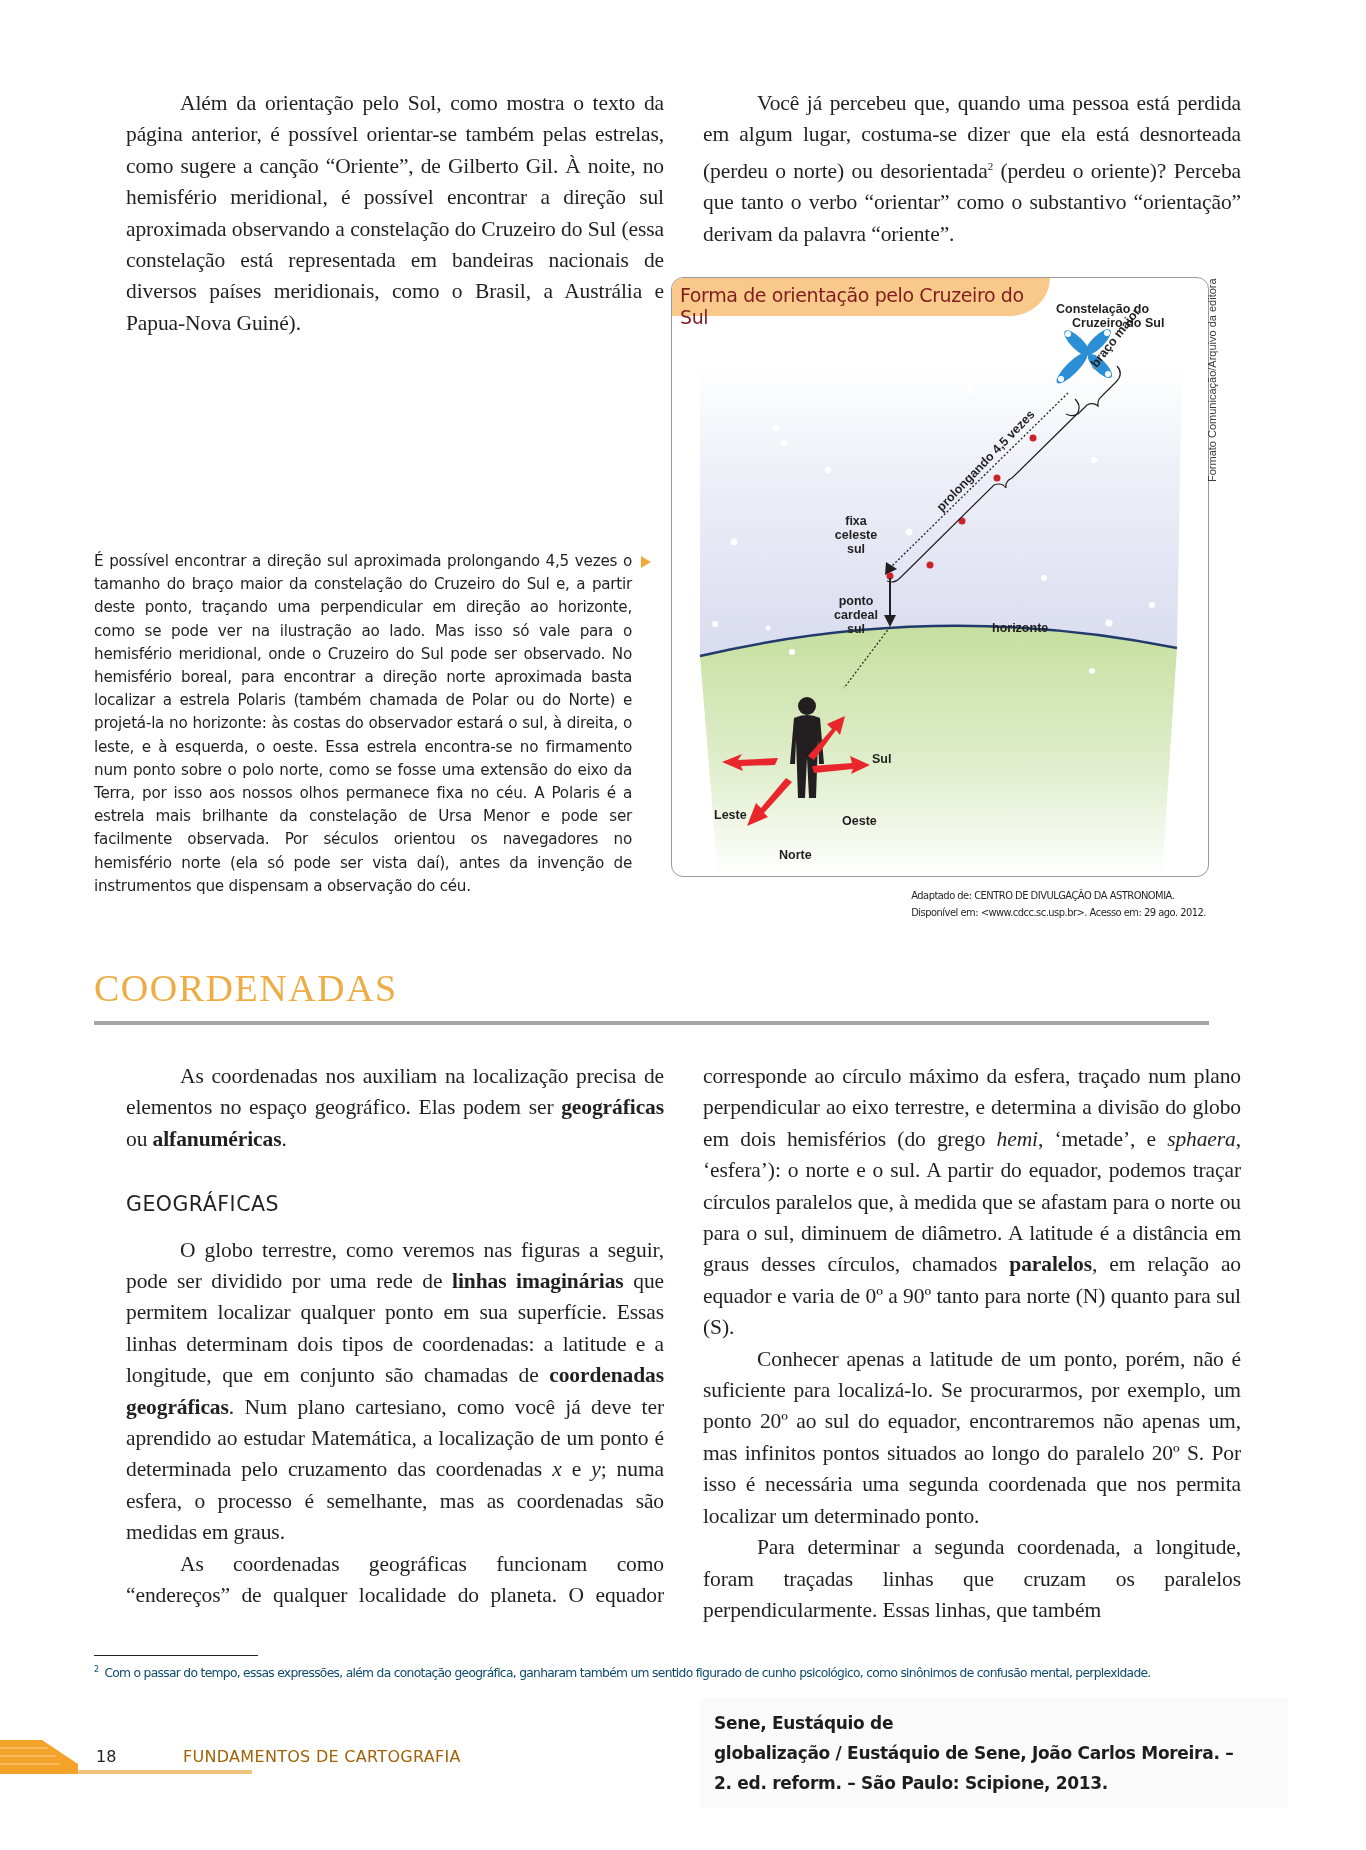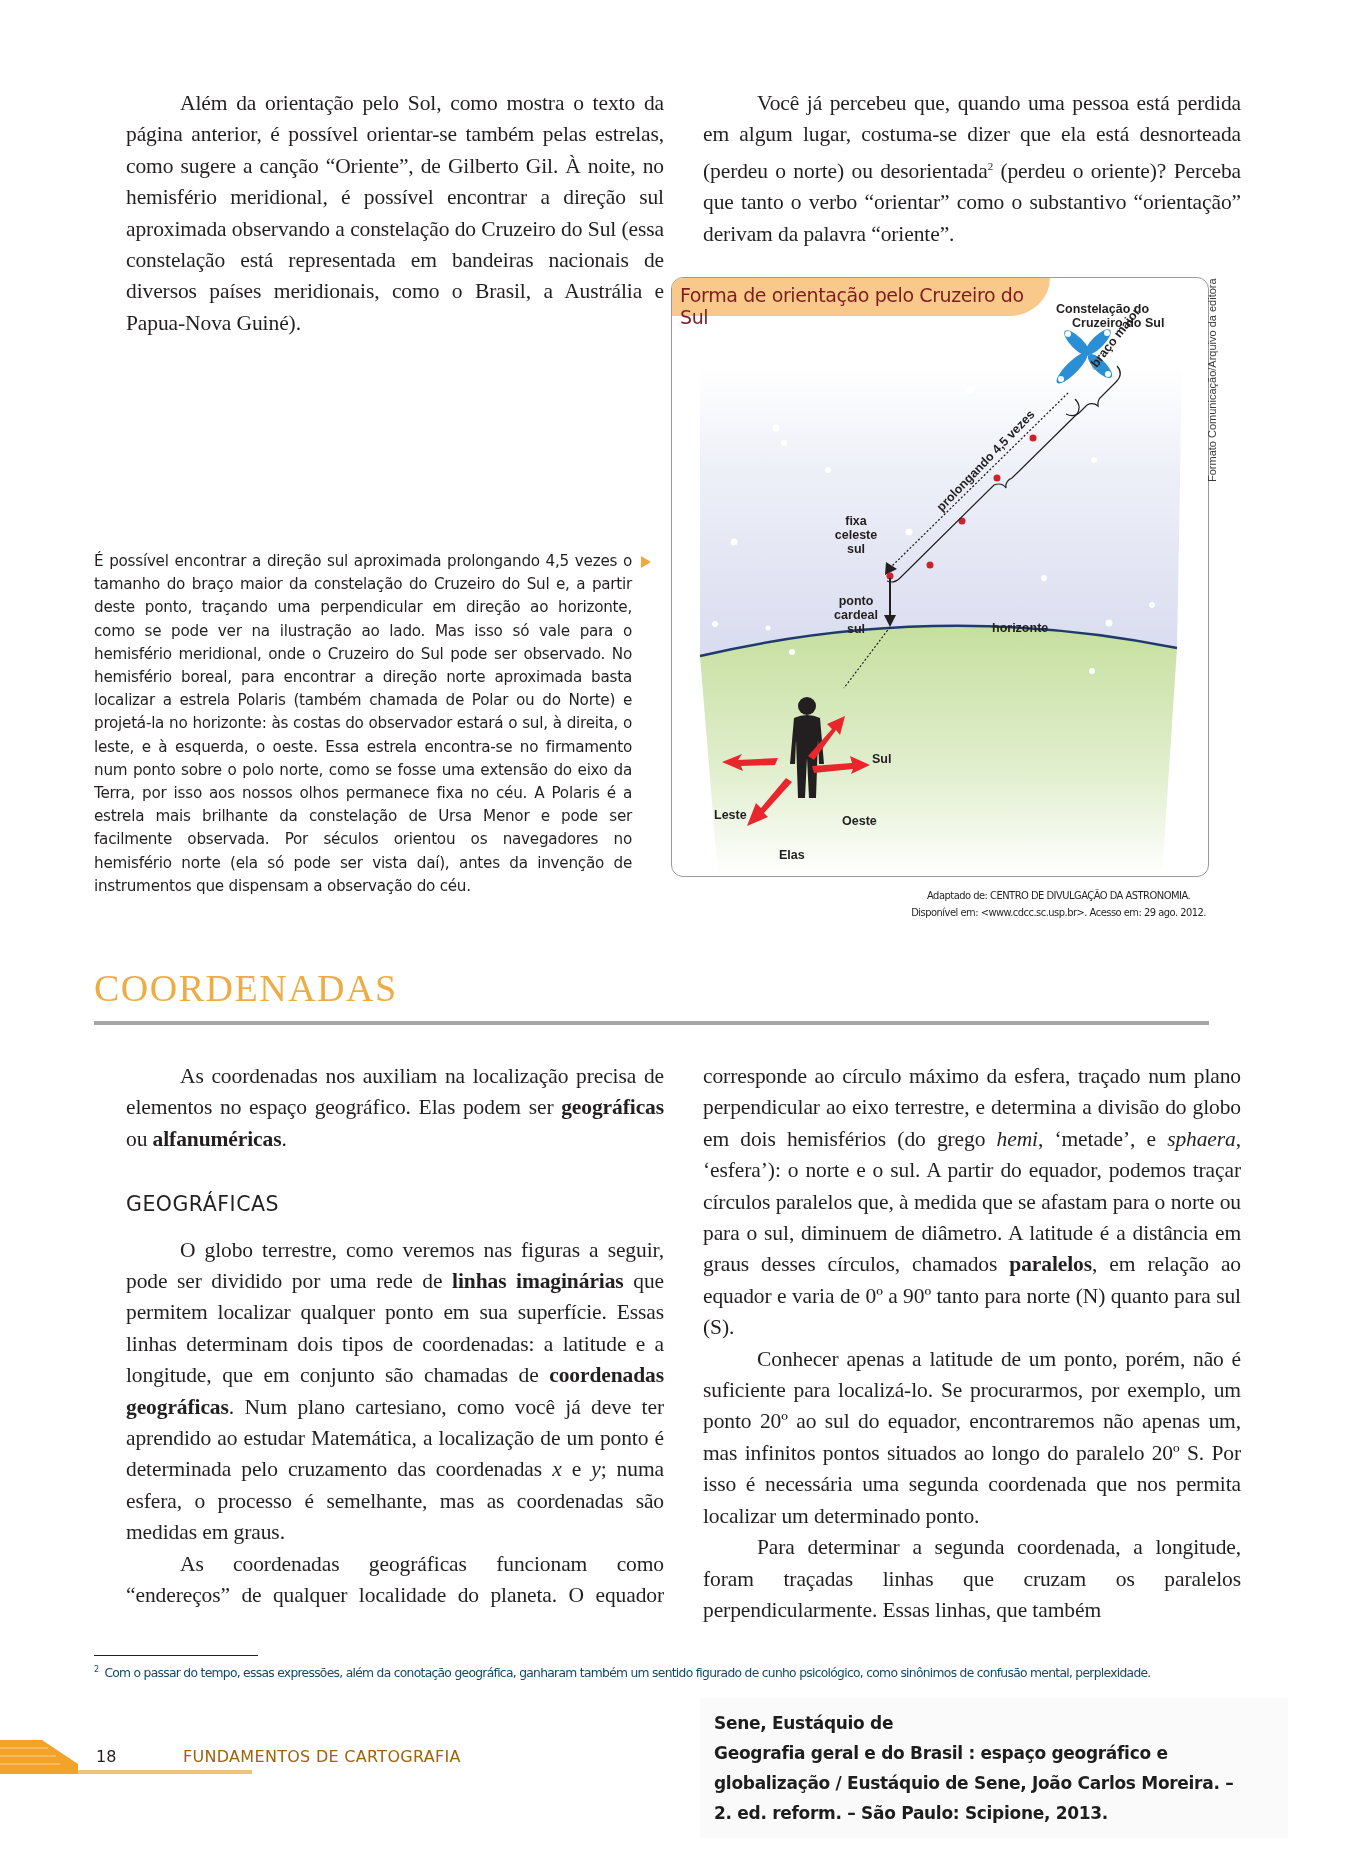--- a/index.html
+++ b/index.html
@@ -14,21 +14,21 @@
   #caption { position:absolute; left:94px; top:550px; width:538px; font-family:"DejaVu Sans", sans-serif; font-size:15.2px; line-height:23.2px; text-align:justify; letter-spacing:-0.25px; color:#231f20; }
   #caption-marker { position:absolute; left:641px; top:556px; width:0; height:0; border-top:6px solid transparent; border-bottom:6px solid transparent; border-left:10px solid #f0a93b; }
 
   
   #figure { position:absolute; left:671px; top:277px; width:536px; height:598px; border:1.5px solid #9a9a9a; border-radius:12px; overflow:hidden; background:#fff; }
   #figure svg { position:absolute; left:0; top:0; }
   #figure-title-band { position:absolute; left:0; top:0; width:378px; height:38px; background:#f9c98c; border-bottom-right-radius:40px 38px; }
   #figure-title { position:absolute; left:8px; top:6px; font-family:"DejaVu Sans", sans-serif; font-size:19px; color:#7f1d1d; letter-spacing:-0.4px; }
   .fig-label { position:absolute; font-family:"Liberation Sans", sans-serif; font-weight:bold; font-size:12.5px; line-height:14px; color:#231f20; text-align:center; }
   #figure-credit { position:absolute; left:1206px; top:482px; transform-origin:0 0; transform:rotate(-90deg); font-family:"Liberation Sans", sans-serif; font-size:11px; color:#3a3a3a; white-space:nowrap; }
-  #source { position:absolute; right:160px; top:887px; text-align:center; font-family:"DejaVu Sans Condensed", "DejaVu Sans", sans-serif; font-size:11px; line-height:17px; color:#231f20; letter-spacing:-0.5px; }
+  #source { position:absolute; right:160px; top:887px; text-align:left; font-family:"DejaVu Sans Condensed", "DejaVu Sans", sans-serif; font-size:11px; line-height:17px; color:#231f20; letter-spacing:-0.5px; }
 
   
   #section-heading { position:absolute; left:94px; top:966px; font-family:Liberation Serif, serif; font-size:38px; letter-spacing:1.5px; color:#eeac45; }
   #section-rule { position:absolute; left:94px; top:1021px; width:1115px; height:4px; background:#a6a6a6; }
 
   #lower-left { left:94px; top:1061px; width:538px; }
   #lower-right { left:671px; top:1061px; width:538px; }
   #subheading { font-family:"DejaVu Sans", sans-serif; font-size:20.5px; letter-spacing:0.5px; margin:34px 0 14px 0; text-indent:0; color:#231f20; }
 
   
@@ -149,21 +149,21 @@
   </div>
   <div class="fig-label" style="left:160px;top:316px;width:48px;">
     <div>ponto</div>
     <div>cardeal</div>
     <div>sul</div>
   </div>
   <div class="fig-label" style="left:320px;top:343px;">horizonte</div>
   <div class="fig-label" style="left:200px;top:474px;">Sul</div>
   <div class="fig-label" style="left:42px;top:530px;">Leste</div>
   <div class="fig-label" style="left:170px;top:536px;">Oeste</div>
-  <div class="fig-label" style="left:107px;top:570px;">Elas</div>
+  <div class="fig-label" style="left:107px;top:570px;">Norte</div>
 </div>
 <div id="figure-credit">Formato Comunicação/Arquivo da editora</div>
 <div id="source">
   <div>Adaptado de: CENTRO DE DIVULGAÇÃO DA ASTRONOMIA.</div>
   <div>Disponível em: &lt;www.cdcc.sc.usp.br&gt;. Acesso em: 29 ago. 2012.</div>
 </div>
 
 <div id="section-heading">COORDENADAS</div>
 <div id="section-rule"></div>
 
@@ -187,16 +187,15 @@
   <line x1="0" y1="10" x2="48" y2="10" stroke="#fbd08c" stroke-width="1"></line>
   <line x1="0" y1="18" x2="56" y2="18" stroke="#fbd08c" stroke-width="1"></line>
   <line x1="0" y1="26" x2="60" y2="26" stroke="#fbd08c" stroke-width="1"></line>
   <rect x="78" y="32" width="174" height="4" fill="#f0c27a"></rect>
 </svg>
 <div id="page-number">18</div>
 <div id="running-title">FUNDAMENTOS DE CARTOGRAFIA</div>
 
 <div id="citation">
   <div>Sene, Eustáquio de</div>
-  <div>Geografia geral e do Brasil : espaço geográfico e</div>
   <div>globalização / Eustáquio de Sene, João Carlos Moreira. –</div>
   <div>2. ed. reform. – São Paulo: Scipione, 2013.</div>
 </div>
 
 </body></html>

